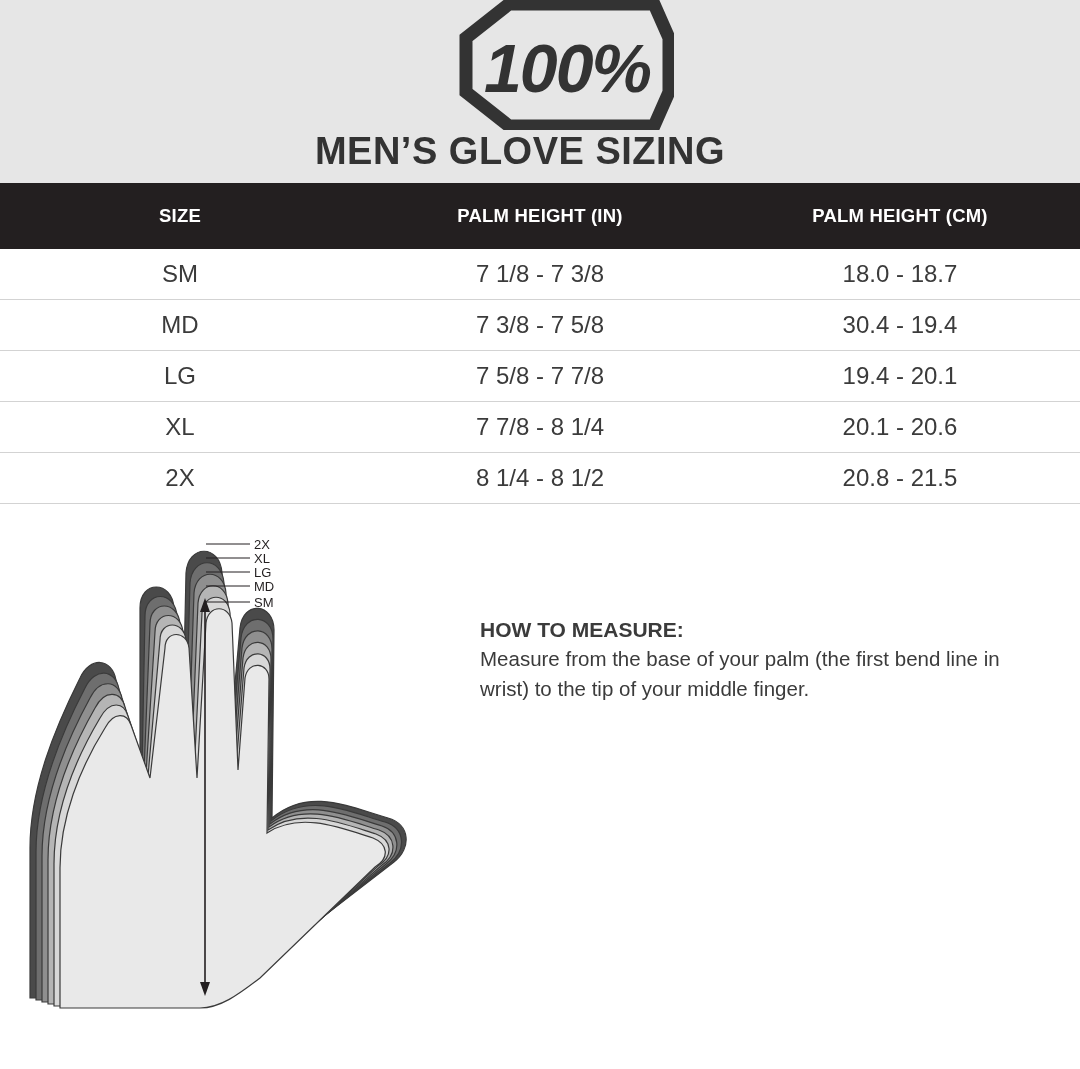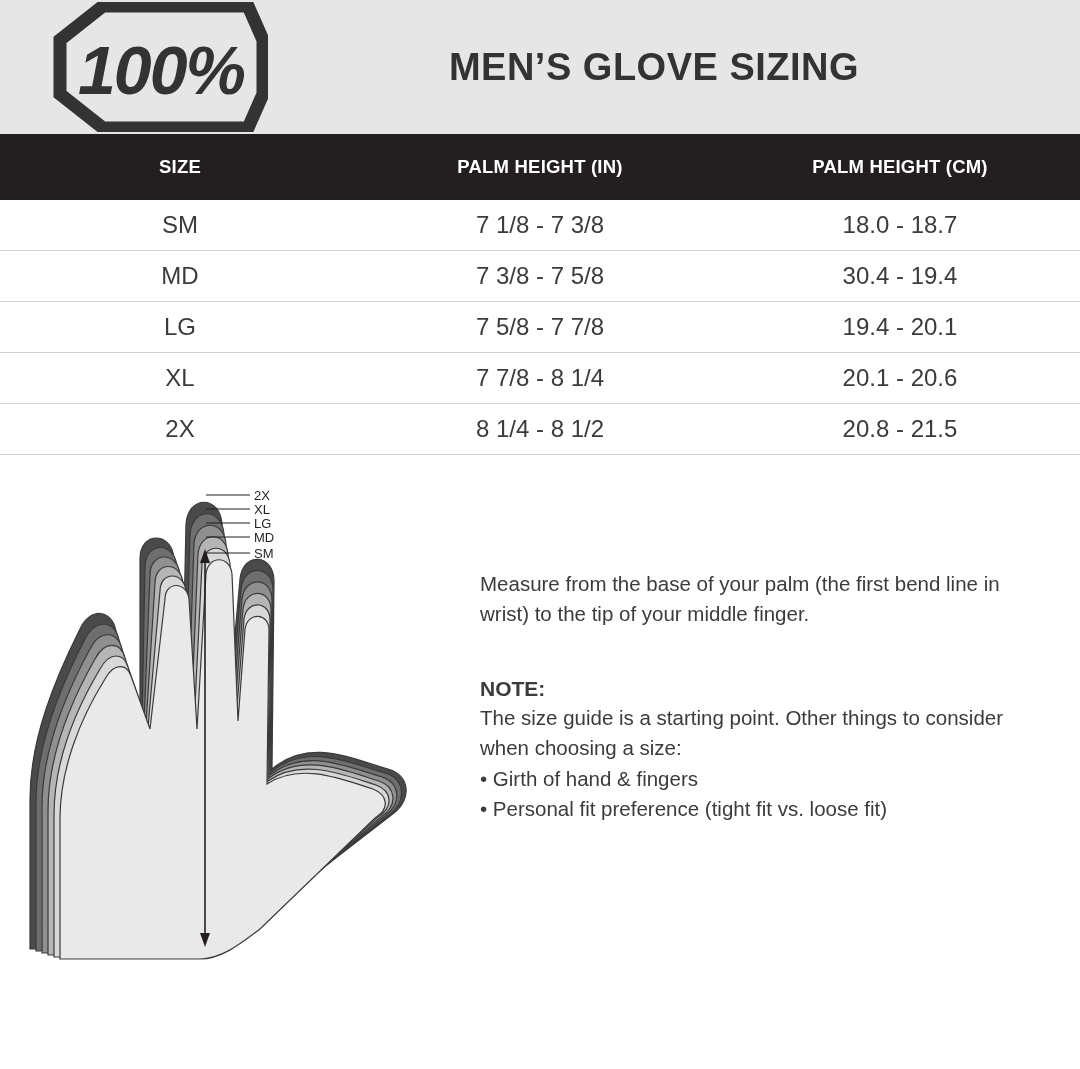--- a/index.html
+++ b/index.html
@@ -7,25 +7,26 @@
     width: 1080px;
     height: 1069px;
     background: #ffffff;
     font-family: "Liberation Sans", sans-serif;
     color: #333333;
     overflow: hidden;
   }
 
   
   .header {
-    height: 134px;
+    height: 183px;
     background: #e6e6e6;
     display: flex;
     align-items: center;
     position: relative;
+    flex-direction: column;
   }
   .logo {
     margin-left: 48px;
     width: 220px;
     height: 130px;
     flex: none;
   }
   .header-title {
     flex: 1;
     text-align: center;
@@ -219,24 +220,17 @@
         <text x="254" y="45">XL</text>
         <text x="254" y="59">LG</text>
         <text x="254" y="73">MD</text>
         <text x="254" y="89">SM</text>
       </g>
     </svg>
   </div>
 
   <div class="info">
     <div class="block">
+      <h3>HOW TO MEASURE:</h3>
       <p>Measure from the base of your palm (the first bend line in wrist) to the tip of your middle finger.</p>
-    </div>
-    <div class="block block-note">
-      <h3>NOTE:</h3>
-      <p>The size guide is a starting point. Other things to consider when choosing a size:</p>
-      <ul>
-        <li>• Girth of hand &amp; fingers</li>
-        <li>• Personal fit preference (tight fit vs. loose fit)</li>
-      </ul>
     </div>
   </div>
 </div>
 
 </body></html>

